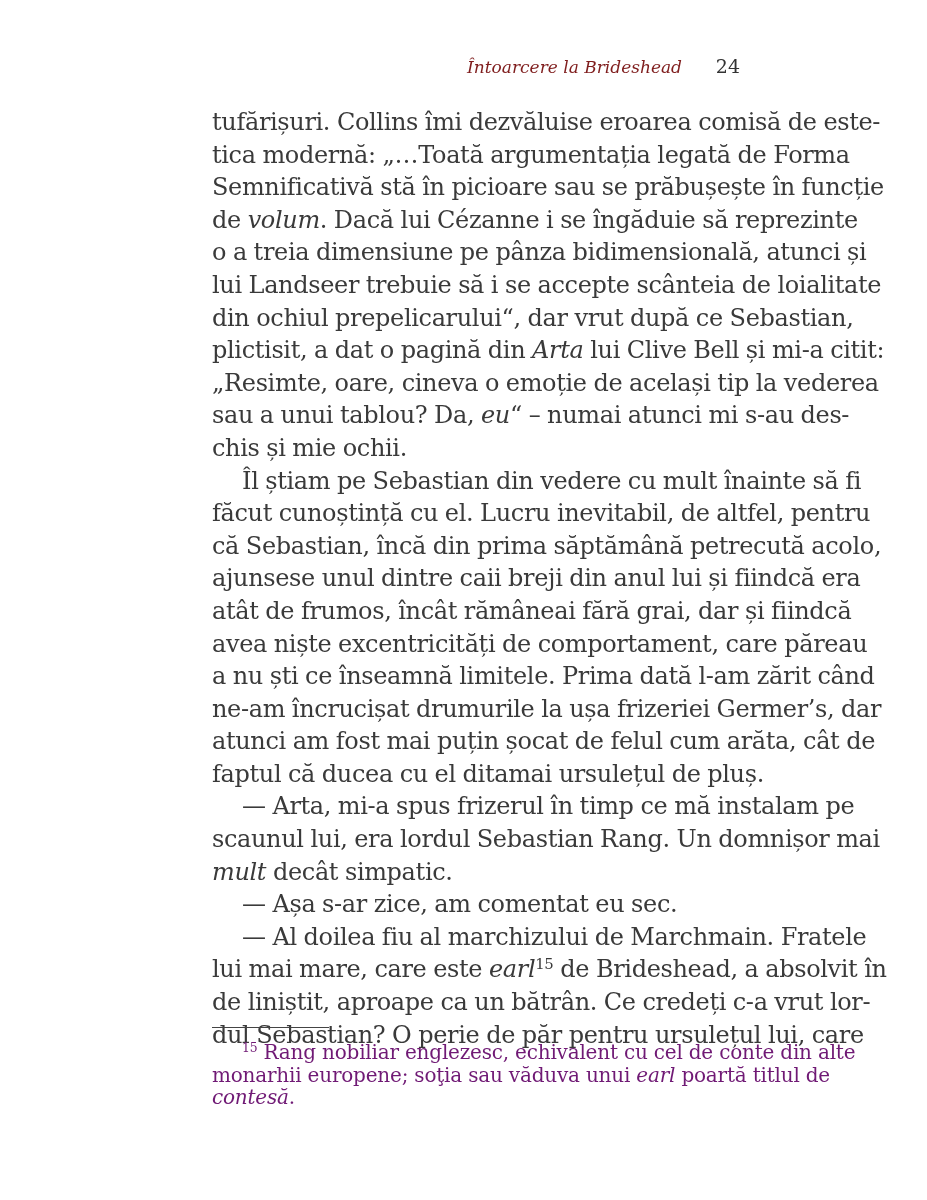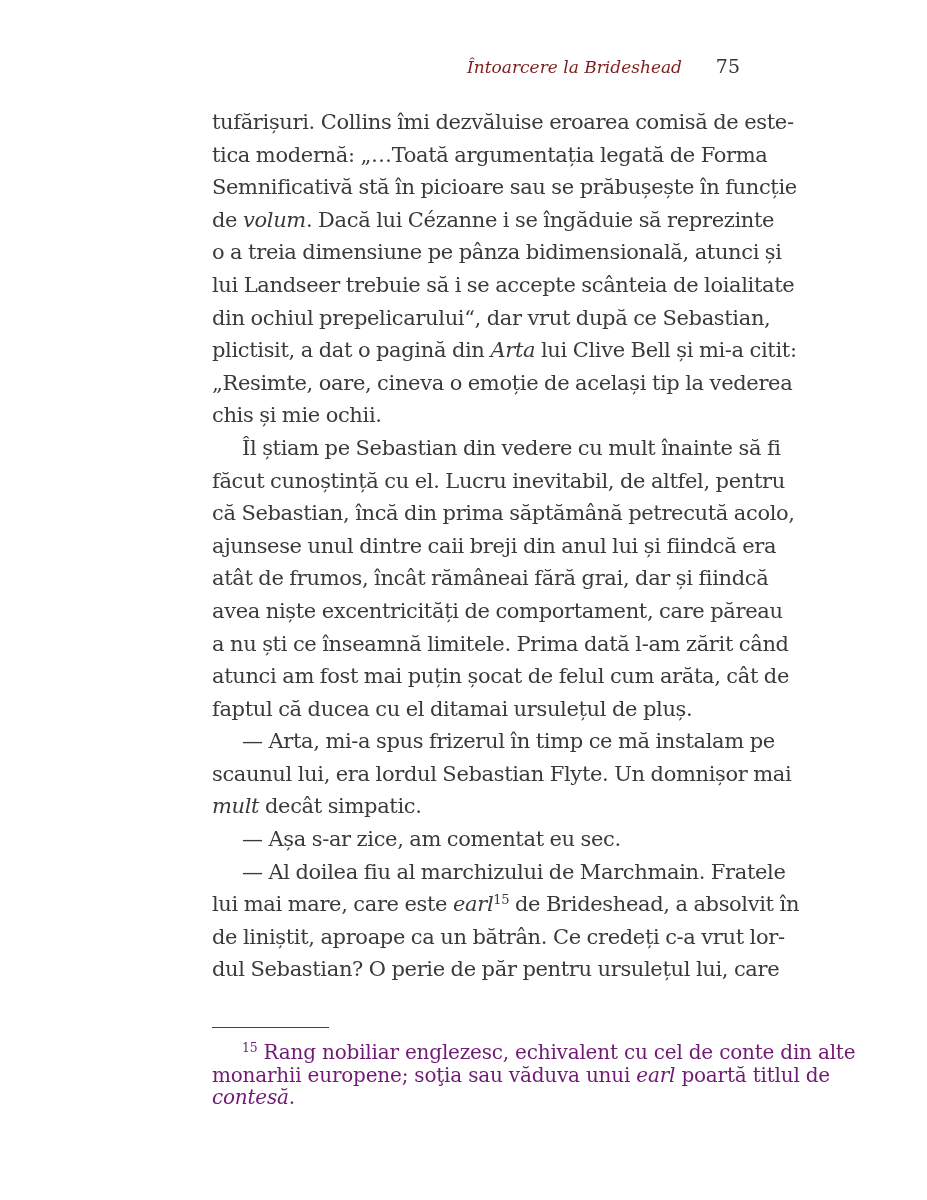--- a/index.html
+++ b/index.html
@@ -1,60 +1,62 @@
 <!DOCTYPE html>
 <html><head>
 <meta charset="utf-8">
 <style>
   html, body { margin:0; padding:0; background:#ffffff; }
   body { width:927px; height:1200px; position:relative; overflow:hidden; color:#3a3a3a; }
   .header { position:absolute; top:55px; left:212px; width:528px; height:30px; font-family:"DejaVu Serif", serif; }
   .running-title { position:absolute; right:58px; top:2px; font-style:italic; font-size:17px; color:#7f1d1d; }
   .page-number { position:absolute; right:0; top:0; font-size:19px; color:#333; }
-  .body-text { position:absolute; top:106px; left:212px; width:528px; font-family:"DejaVu Serif", serif; font-size:21px; line-height:32.6px; text-align:justify; color:#3a3a3a; letter-spacing:-0.35px; word-spacing:-0.5px; }
+  .body-text { position:absolute; top:106px; left:212px; width:528px; font-family:"DejaVu Serif", serif; font-size:24px; line-height:32.6px; text-align:justify; color:#3a3a3a; letter-spacing:-0.35px; word-spacing:-0.5px; }
   .line { display:block; white-space:nowrap; text-align-last:justify; text-align:justify; }
   .line.last { text-align-last:left; }
   .indent { padding-left:30px; }
   .footnote-rule { position:absolute; top:1027px; left:212px; width:117px; height:0; border-top:1.6px solid #444; }
   .footnote { position:absolute; top:1041px; left:212px; width:528px; font-family:"DejaVu Serif", serif; font-size:20px; line-height:22.5px; color:#701a75; letter-spacing:-0.2px; }
   .fn-line { display:block; white-space:nowrap; text-align:justify; text-align-last:justify; }
   .fn-line.last { text-align-last:left; }
   sup { font-size:0.62em; line-height:0; vertical-align:0.55em; }
   i { font-style:italic; }
 </style>
 </head>
 <body>
 
 <div class="header">
   <span class="running-title">Întoarcere la Brideshead</span>
-  <span class="page-number">75</span>
+  <span class="page-number">24</span>
 </div>
 
 <div class="body-text" id="body-text">
     <span class="line"><span>tufărișuri. Collins îmi dezvăluise eroarea comisă de este-</span></span>
     <span class="line"><span>tica modernă: „…Toată argumentația legată de Forma</span></span>
     <span class="line"><span>Semnificativă stă în picioare sau se prăbușește în funcție</span></span>
     <span class="line"><span>de </span><i>volum</i><span>. Dacă lui Cézanne i se îngăduie să reprezinte</span></span>
     <span class="line"><span>o a treia dimensiune pe pânza bidimensională, atunci și</span></span>
     <span class="line"><span>lui Landseer trebuie să i se accepte scânteia de loialitate</span></span>
     <span class="line"><span>din ochiul prepelicarului“, dar vrut după ce Sebastian,</span></span>
     <span class="line"><span>plictisit, a dat o pagină din </span><i>Arta</i><span> lui Clive Bell și mi-a citit:</span></span>
     <span class="line"><span>„Resimte, oare, cineva o emoție de același tip la vederea</span></span>
+    <span class="line"><span>sau a unui tablou? Da, </span><i>eu</i><span>“ – numai atunci mi s-au des-</span></span>
     <span class="line last"><span>chis și mie ochii.</span></span>
     <span class="line indent"><span>Îl știam pe Sebastian din vedere cu mult înainte să fi</span></span>
     <span class="line"><span>făcut cunoștință cu el. Lucru inevitabil, de altfel, pentru</span></span>
     <span class="line"><span>că Sebastian, încă din prima săptămână petrecută acolo,</span></span>
     <span class="line"><span>ajunsese unul dintre caii breji din anul lui și fiindcă era</span></span>
     <span class="line"><span>atât de frumos, încât rămâneai fără grai, dar și fiindcă</span></span>
     <span class="line"><span>avea niște excentricități de comportament, care păreau</span></span>
     <span class="line"><span>a nu ști ce înseamnă limitele. Prima dată l-am zărit când</span></span>
+    <span class="line"><span>ne-am încrucișat drumurile la ușa frizeriei Germer’s, dar</span></span>
     <span class="line"><span>atunci am fost mai puțin șocat de felul cum arăta, cât de</span></span>
     <span class="line last"><span>faptul că ducea cu el ditamai ursulețul de pluș.</span></span>
     <span class="line indent"><span>— Arta, mi-a spus frizerul în timp ce mă instalam pe</span></span>
-    <span class="line"><span>scaunul lui, era lordul Sebastian Flyte. Un domnișor mai</span></span>
+    <span class="line"><span>scaunul lui, era lordul Sebastian Rang. Un domnișor mai</span></span>
     <span class="line last"><i>mult</i><span> decât simpatic.</span></span>
     <span class="line last indent"><span>— Așa s-ar zice, am comentat eu sec.</span></span>
     <span class="line indent"><span>— Al doilea fiu al marchizului de Marchmain. Fratele</span></span>
     <span class="line"><span>lui mai mare, care este </span><i>earl</i><sup>15</sup><span> de Brideshead, a absolvit în</span></span>
     <span class="line"><span>de liniștit, aproape ca un bătrân. Ce credeți c-a vrut lor-</span></span>
     <span class="line"><span>dul Sebastian? O perie de păr pentru ursulețul lui, care</span></span>
   </div>
 
 <div class="footnote-rule"></div>
 

